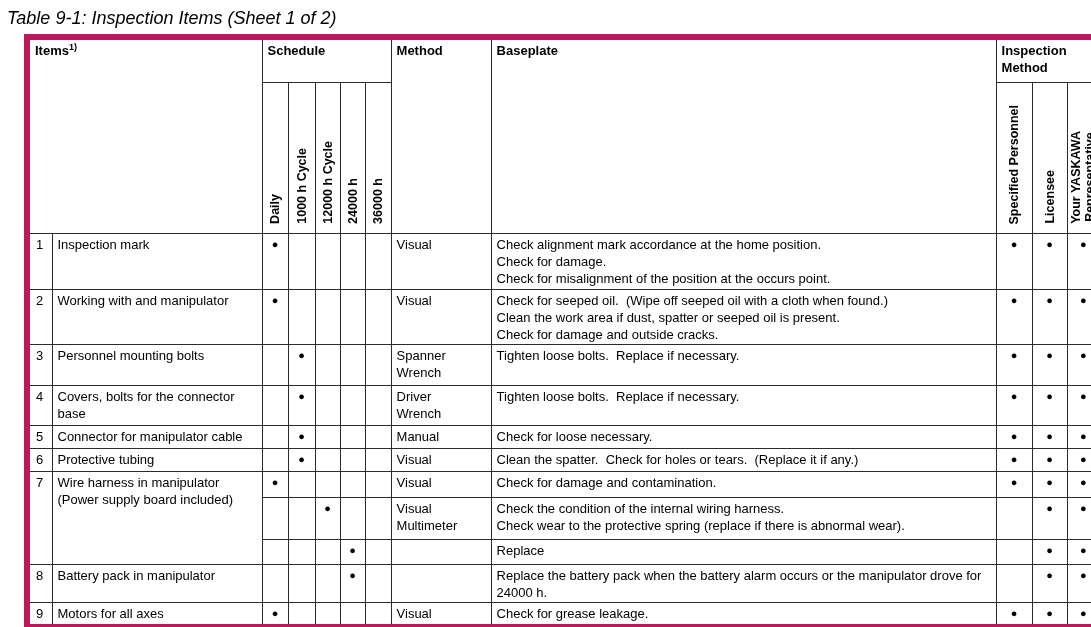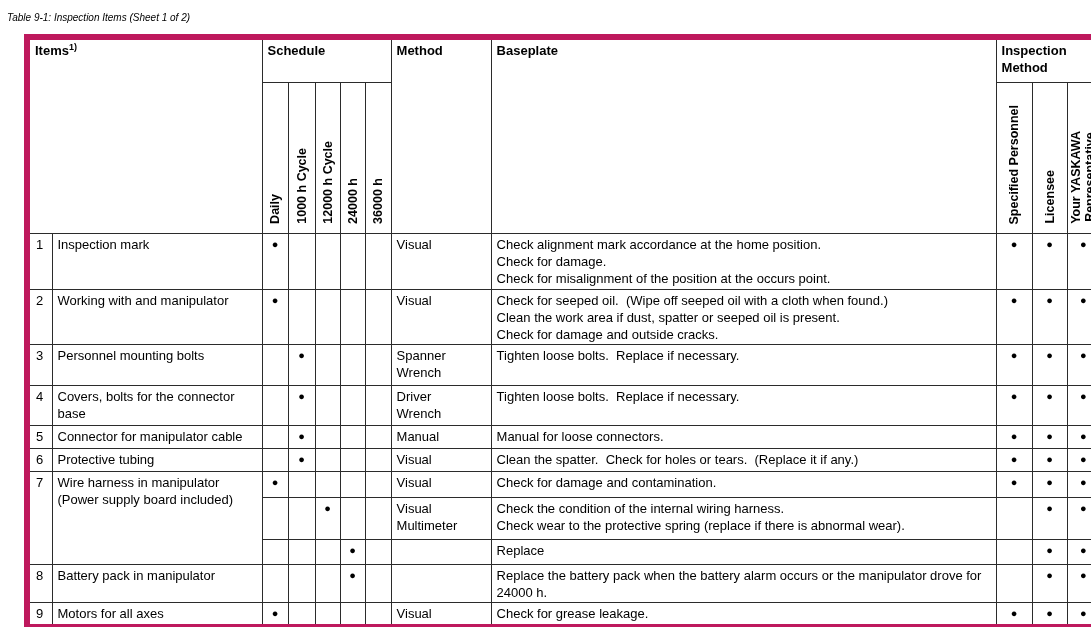--- a/index.html
+++ b/index.html
@@ -7,21 +7,21 @@
     padding: 0;
     width: 1091px;
     height: 627px;
     background: #ffffff;
     font-family: "Liberation Sans", sans-serif;
     color: #000;
     overflow: hidden;
   }
   .caption {
     font-style: italic;
-    font-size: 10px;
+    font-size: 18px;
     margin: 9px 0 7px 7px;
     line-height: 18px;
   }
   table.insp {
     border-collapse: collapse;
     table-layout: fixed;
     width: 1075px;
     margin-left: 24px;
     border: 6px solid #be185d;
   }
@@ -174,21 +174,21 @@
 
   <tr class="r4">
     <td class="num">5</td>
     <td>Connector for manipulator cable</td>
     <td class="dot"></td>
     <td class="dot">●</td>
     <td class="dot"></td>
     <td class="dot"></td>
     <td class="dot"></td>
     <td>Manual</td>
-    <td>Manual for loose connectors.</td>
+    <td>Check for loose necessary.</td>
     <td class="dot">●</td>
     <td class="dot">●</td>
     <td class="dot">●</td>
   </tr>
 
   <tr class="r5">
     <td class="num">6</td>
     <td>Protective tubing</td>
     <td class="dot"></td>
     <td class="dot">●</td>

